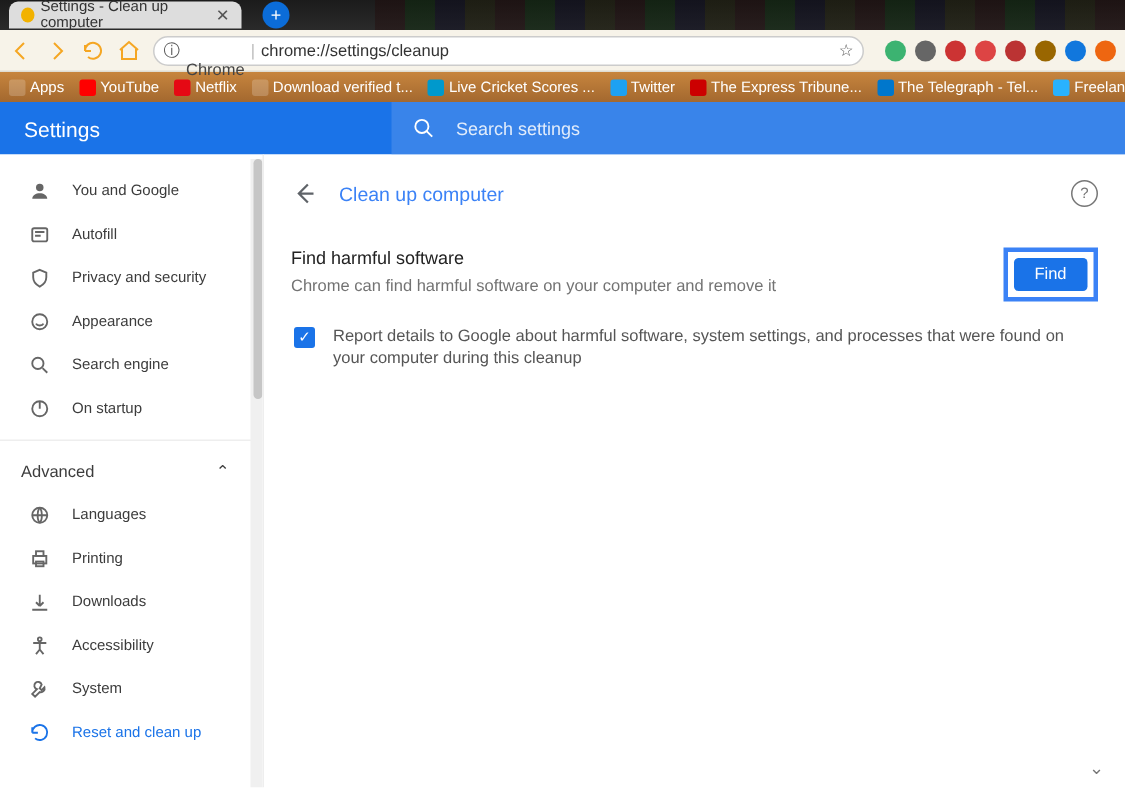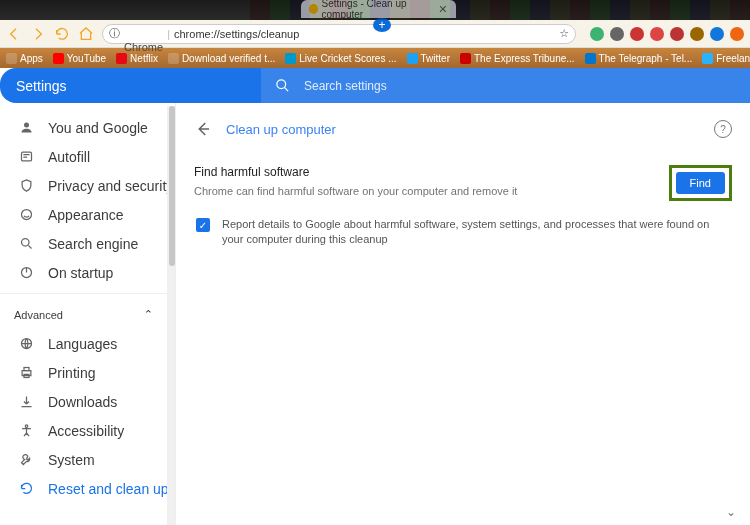--- a/index.html
+++ b/index.html
@@ -1,19 +1,19 @@
 <!DOCTYPE html>
 <html><head>
 <meta charset="utf-8">
 <style>
   * { box-sizing: border-box; margin: 0; padding: 0; font-family: Arial, sans-serif; }
   body { width: 750px; height: 525px; overflow: hidden; background: #fff; }
 
   
-  .tabbar { height: 20px; background: linear-gradient(#1b1b1b,#2a2a2a); display: flex; align-items: center; position: relative; flex-direction: column; }
+  .tabbar { height: 20px; background: linear-gradient(#1b1b1b,#2a2a2a); display: flex; align-items: center; position: relative; }
   .tab { height: 18px; background: #ddd; border-radius: 6px 6px 0 0; margin-left: 6px; display: flex; align-items: center; padding: 0 8px; font-size: 10px; color: #333; width: 155px; }
   .tab .favicon { width: 10px; height: 10px; background: #f2b200; border-radius: 50%; margin-right: 4px; }
   .tab .close { margin-left: auto; font-size: 11px; color: #555; }
   .newtab { width: 18px; height: 18px; background: #0b6cd8; border-radius: 50%; display: flex; align-items: center; justify-content: center; color: #fff; font-size: 12px; margin-left: 14px; }
   .tabbar-deco { position:absolute; right:0; top:0; height:20px; width:500px; background: repeating-linear-gradient(90deg,#200 0 20px,#030 20px 40px,#002 40px 60px,#220 60px 80px); opacity:0.3;}
 
   
   .navbar { height: 28px; background: #f7f3e9; display: flex; align-items: center; padding: 0 6px; gap: 8px; border-bottom:1px solid #e0ddd2;}
   .nav-icon { width: 16px; height: 16px; color: #f5a623; display:flex; align-items:center; justify-content:center; }
   .nav-icon svg { width:16px; height:16px; stroke:#f5a623; fill:none; stroke-width:2; }
@@ -24,51 +24,51 @@
   .addr .star { margin-left:auto; color:#555; }
   .ext { display:flex; gap:6px; margin-left:6px; }
   .ext span { width:14px; height:14px; border-radius:50%; }
 
   
   .bmbar { height: 20px; background: linear-gradient(#c7853e,#a3682f); display:flex; align-items:center; padding:0 6px; gap:10px; font-size:10px; color:#fff; }
   .bm { display:flex; align-items:center; gap:3px; white-space:nowrap; }
   .bm .ico { width:11px; height:11px; background:#fff3; border-radius:2px; }
 
   
-  .header { height: 35px; background: #1a73e8; display:flex; align-items:stretch; color:#fff;border-radius:16px; }
+  .header { height: 35px; background: #1a73e8; display:flex; align-items:stretch; color:#fff; }
   .header .title { width: 261px; display:flex; align-items:center; padding-left:16px; font-size:14px; }
   .header .searchwrap { flex:1; display:flex; align-items:center; background:#3984ea; margin:0; padding-left:14px; gap:14px; font-size:12px; }
   .header .searchwrap input { background:transparent; border:none; outline:none; color:#fff; font-size:12px; flex:1; }
   .header .searchwrap input::placeholder { color:#e1ecfb; }
 
   
   .body { display:flex; height: calc(525px - 20px - 28px - 20px - 35px); }
 
   .sidebar { width: 175px; position:relative; padding-top:10px; background:#fff; }
   .sidebar-scroll { position:absolute; right:0; top:3px; bottom:0; width:8px; background:#f0f0f0; }
   .sidebar-thumb { position:absolute; right:0; top:3px; width:6px; height:160px; background:#c6c6c6; border-radius:3px; }
-  .side-item { display:flex; align-items:center; height:29px; padding-left:18px; gap:14px; font-size:14px; color:#3c3c3c; cursor:pointer; }
+  .side-item { display:flex; align-items:center; height:29px; padding-left:18px; gap:14px; font-size:10px; color:#3c3c3c; cursor:pointer; }
   .side-item.active { color:#1a73e8; }
   .side-item .micon { width:16px; height:16px; display:flex; align-items:center; justify-content:center; color:#666; }
   .side-item.active .micon { color:#1a73e8; }
   .side-sep { height:1px; background:#eee; margin:6px 0; }
   .side-adv { display:flex; align-items:center; height:29px; padding:0 22px 0 14px; font-size:11px; color:#3c3c3c; justify-content:space-between; }
 
   .content { flex:1; border-left:1px solid #eee; padding: 14px 18px; position:relative; background:#fff; }
   .chead { display:flex; align-items:center; height:24px; gap:14px; }
   .chead .back { width:18px;height:18px; color:#5f6368; }
   .chead .ctitle { font-size:13px; color:#3b82f6; }
   .chead .help { margin-left:auto; width:18px;height:18px;border:1.5px solid #777;border-radius:50%; display:flex;align-items:center;justify-content:center; font-size:10px; color:#777;}
 
   .section { margin-top:24px; }
   .srow { display:flex; align-items:flex-start; }
   .stxt { flex:1; }
   .stitle { font-size:12px; color:#222; }
   .sdesc { font-size:11px; color:#737373; margin-top:5px; line-height:1.35; }
-  .findbox { padding:4px; border:3px solid #4d7c0f; display:inline-flex; margin-left:12px; }
+  .findbox { padding:4px; border:3px solid #3b82f6; display:inline-flex; margin-left:12px; }
   .findbtn { background:#1a73e8; color:#fff; font-size:11px; padding:5px 14px; border-radius:3px; border:none; cursor:pointer; }
 
   .checkrow { display:flex; align-items:flex-start; margin-top:16px; gap:12px; }
   .cbox { width:14px; height:14px; background:#1a73e8; border-radius:2px; display:flex; align-items:center; justify-content:center; color:#fff; font-size:10px; flex-shrink:0; margin-top:1px; margin-left:2px;}
   .cdesc { font-size:11px; color:#555; line-height:1.4; }
 
   .bscroll { position:absolute; right:14px; bottom:6px; color:#777; font-size:12px; }
 
   .micon svg { width:15px; height:15px; }
 </style>

